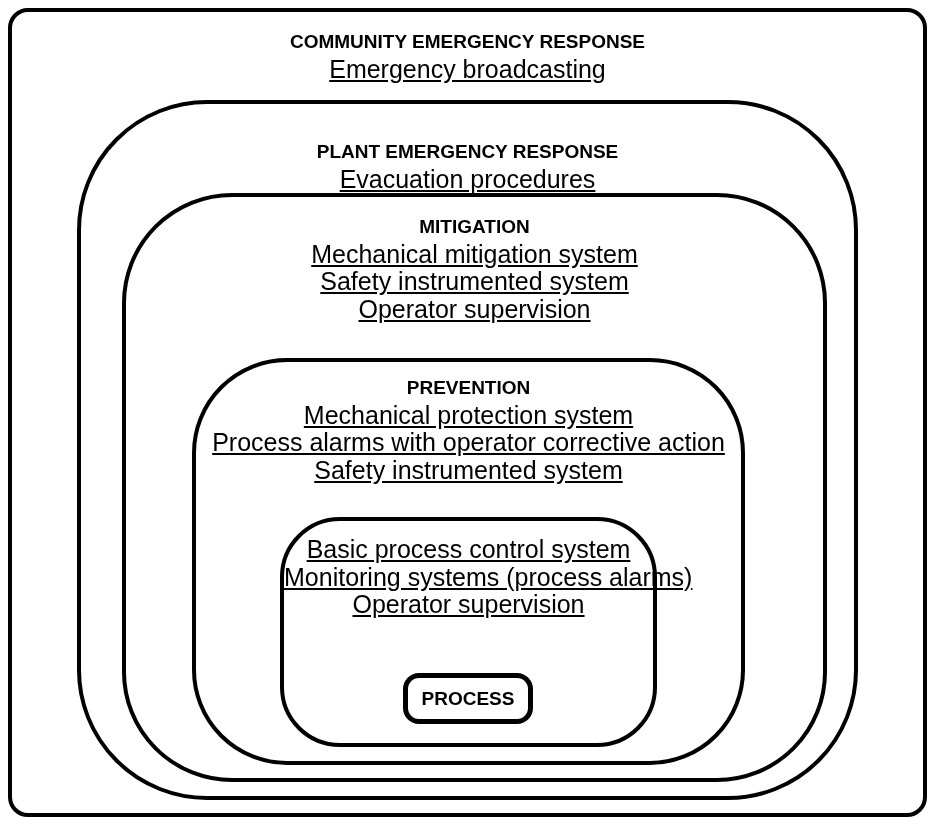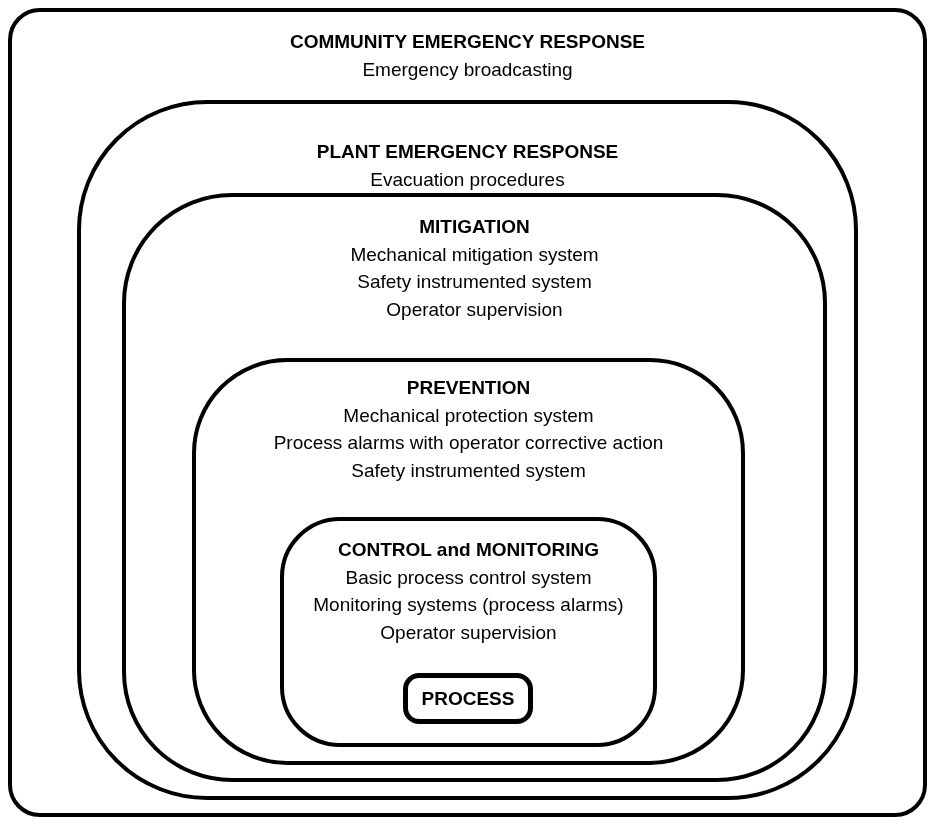--- a/index.html
+++ b/index.html
@@ -24,28 +24,29 @@
     text-align: center;
   }
   .layer-title {
     font-weight: bold;
     font-size: 19px;
     line-height: 27.5px;
     white-space: nowrap;
   }
   .layer-item {
     font-weight: normal;
-    font-size: 19px;
+    font-size: 25px;
     line-height: 27.5px;
     white-space: nowrap;
+    text-decoration: underline;
   }
   
   .layer-community {
     left: 8px; top: 8px; width: 919px; height: 809px;
-    border-radius: 32px;
+    border-radius: 20px;
     padding-top: 16px;
   }
   .layer-plant {
     left: 77px; top: 100px; width: 781px; height: 700px;
     border-radius: 130px;
     padding-top: 34px;
   }
   .layer-mitigation {
     left: 122px; top: 193px; width: 705px; height: 589px;
     border-radius: 110px;
@@ -93,21 +94,20 @@
   </div>
 
   <div class="layer layer-prevention">
     <div class="layer-title">PREVENTION</div>
     <div class="layer-item">Mechanical protection system</div>
     <div class="layer-item">Process alarms with operator corrective action</div>
     <div class="layer-item">Safety instrumented system</div>
   </div>
 
   <div class="layer layer-control">
-    <div class="layer-title">CONTROL and MONITORING</div>
     <div class="layer-item">Basic process control system</div>
     <div class="layer-item">Monitoring systems (process alarms)</div>
     <div class="layer-item">Operator supervision</div>
   </div>
 
   <div class="layer layer-process">
     <div class="layer-title">PROCESS</div>
   </div>
 
 </div>

